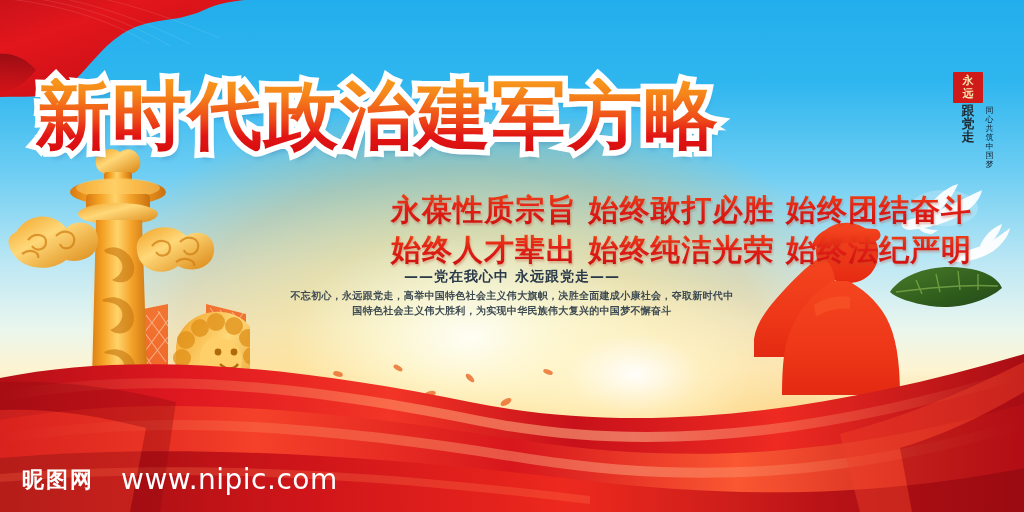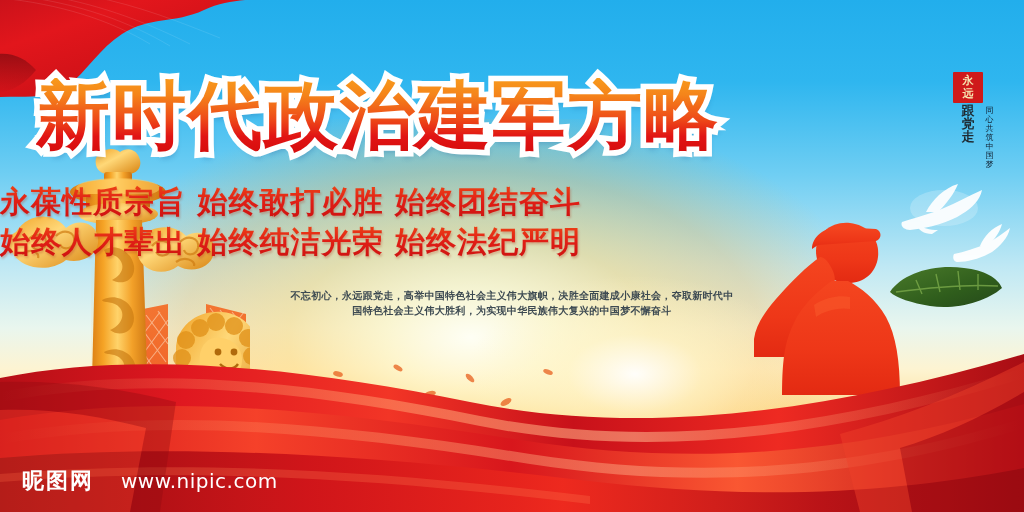--- a/index.html
+++ b/index.html
@@ -69,21 +69,21 @@
       0 5px 0 rgba(40,110,170,.30),
       3px 7px 5px rgba(30,90,150,.28);
   }
   .title .fill{
     background:linear-gradient(180deg,#f89a1c 0%,#f5851a 22%,#ee4a18 55%,#e11414 78%,#d60d0d 100%);
     -webkit-background-clip:text; background-clip:text;
     -webkit-text-fill-color:transparent; color:transparent;
   }
 
   
-  .subs{ position:absolute; left:0; top:182px; width:972px; text-align:left; z-index:30; }
+  .subs{ position:absolute; left:0; top:190px; width:972px; text-align:right; z-index:30; }
   .sub{
     font-family:"DejaVu Sans","Liberation Sans",sans-serif;
     font-size:30px; font-weight:700; letter-spacing:1px; line-height:40px;
     background:linear-gradient(180deg,#ef4b16 0%,#e22016 45%,#c90f0f 100%);
     -webkit-background-clip:text; background-clip:text;
     -webkit-text-fill-color:transparent; color:transparent;
     filter:drop-shadow(1px 2px 1px rgba(180,70,40,.35));
     white-space:nowrap;
   }
 
@@ -125,21 +125,21 @@
   .seal .small span{ display:block; }
 
   
   .wm{ position:absolute; left:22px; bottom:16px; z-index:40; display:flex; align-items:center; gap:27px; }
   .wm .cn{
     font-family:"DejaVu Sans","Liberation Sans",sans-serif;
     font-size:22px; font-weight:700; color:#ffffff; letter-spacing:2px;
   }
   .wm .en{
     font-family:"DejaVu Sans","Liberation Sans",sans-serif;
-    font-size:20px; font-weight:400; color:#ffffff; letter-spacing:.5px;
+    font-size:28px; font-weight:400; color:#ffffff; letter-spacing:.5px;
   }
   .idbar{
     position:absolute; right:0; bottom:14px; z-index:40;
     background:rgba(0,0,0,.30); padding:4px 10px 5px 16px;
     font-family:"DejaVu Sans","Liberation Sans",sans-serif;
     font-size:14px; color:#ffffff; letter-spacing:.2px; white-space:nowrap;
   }
 </style>
 </head>
 <body>
@@ -404,20 +404,21 @@
       <span class="lyr fill">新时代政治建军方略</span>
       <span style="visibility:hidden">新时代政治建军方略</span>
     </div>
   </div>
 
   <div class="subs">
     <div class="sub">永葆性质宗旨 始终敢打必胜 始终团结奋斗</div>
     <div class="sub">始终人才辈出 始终纯洁光荣 始终法纪严明</div>
   </div>
 
+  <div class="slogan">——党在我心中 永远跟党走——</div>
 
   <div class="body-text">
     <div>不忘初心，永远跟党走，高举中国特色社会主义伟大旗帜，决胜全面建成小康社会，夺取新时代中</div>
     <div>国特色社会主义伟大胜利，为实现中华民族伟大复兴的中国梦不懈奋斗</div>
   </div>
 
   <div class="seal">
     <div class="stamp">
       <span>永</span>
       <span>远</span>

